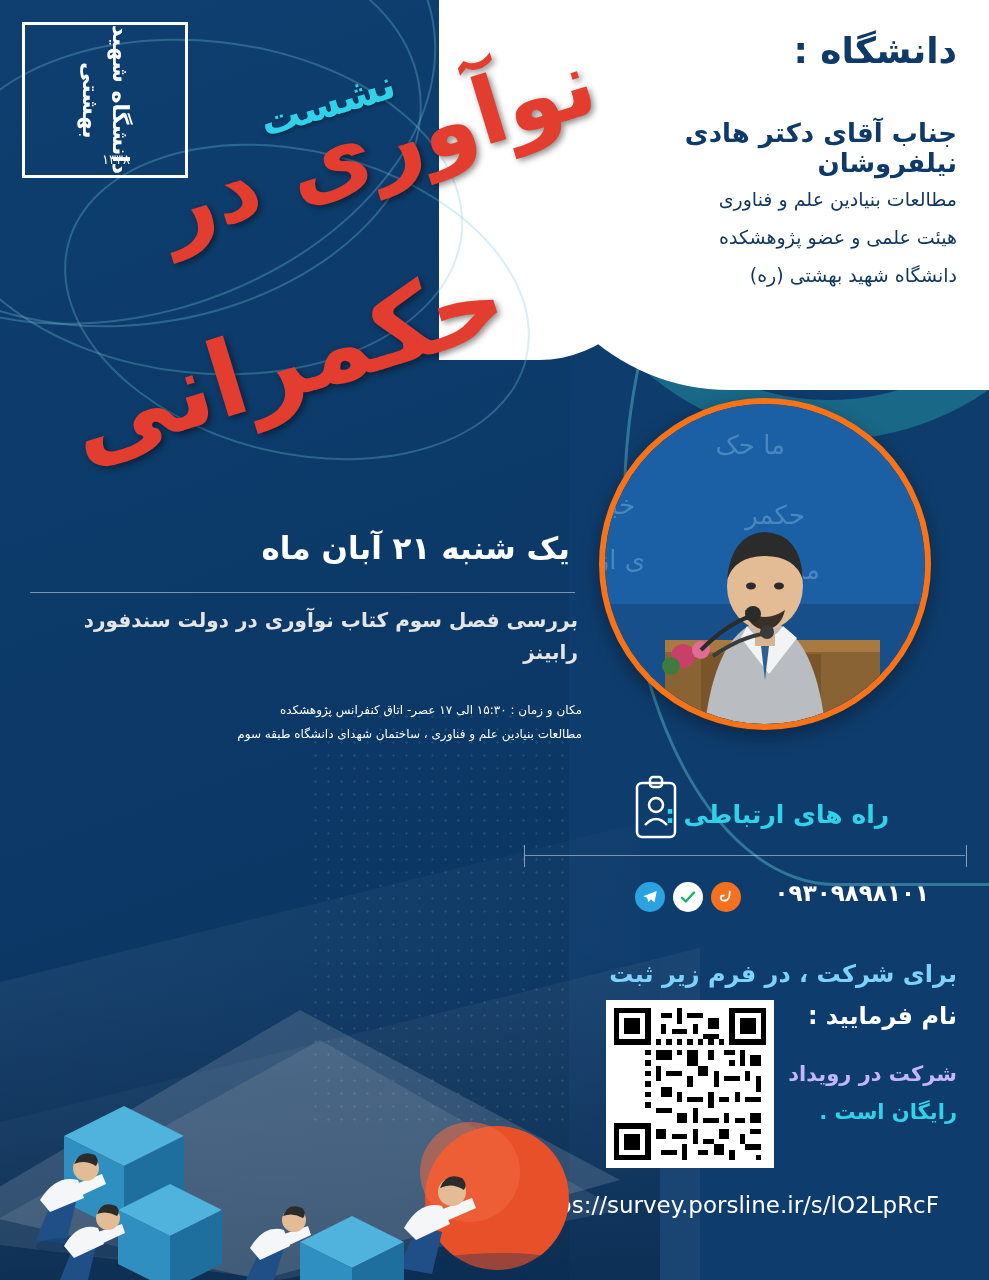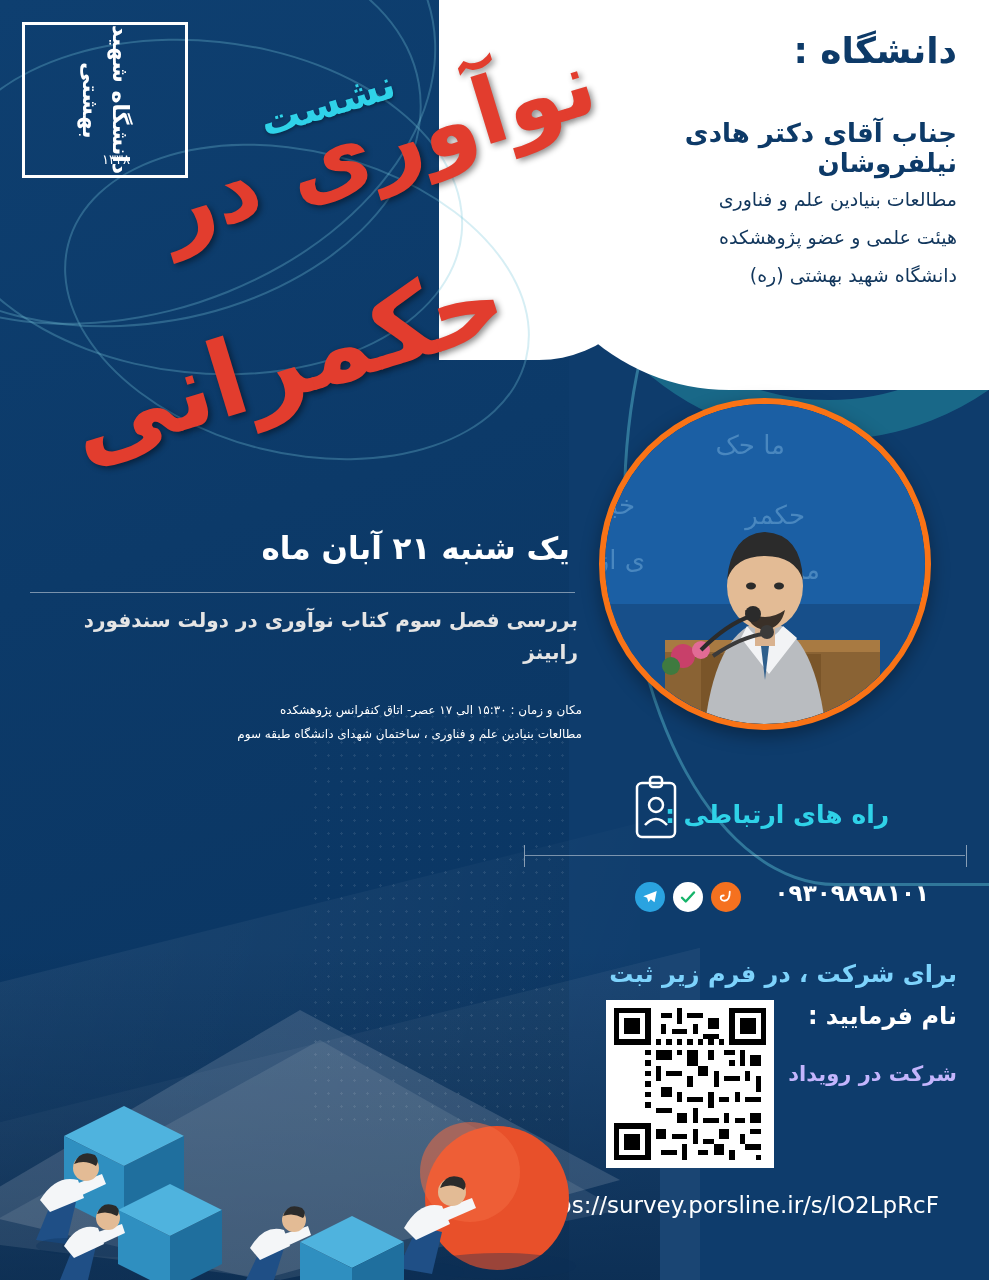--- a/index.html
+++ b/index.html
@@ -304,20 +304,21 @@
   </div>
   <div class="soc soc-tg">
     <svg viewBox="0 0 24 24" xmlns="http://www.w3.org/2000/svg" aria-hidden="true">
       <path d="M21 4L3 11l5 2 2 6 3-4 5 4 3-15z" fill="#ffffff"></path>
     </svg>
   </div>
 
   <div class="register-1">برای شرکت ، در فرم زیر ثبت</div>
   <div class="register-2">نام فرمایید :</div>
   <div class="free-1">شرکت در رویداد</div>
+  <div class="free-2">رایگان است .</div>
 
   <div class="qr">
     <svg viewBox="0 0 29 29" xmlns="http://www.w3.org/2000/svg" shape-rendering="crispEdges" aria-hidden="true">
       <rect width="29" height="29" fill="#ffffff"></rect>
       <g fill="#000000">
 
         <rect x="0" y="0" width="7" height="1"></rect>
           <rect x="0" y="6" width="7" height="1"></rect>
         <rect x="0" y="0" width="1" height="7"></rect>
           <rect x="6" y="0" width="1" height="7"></rect>

